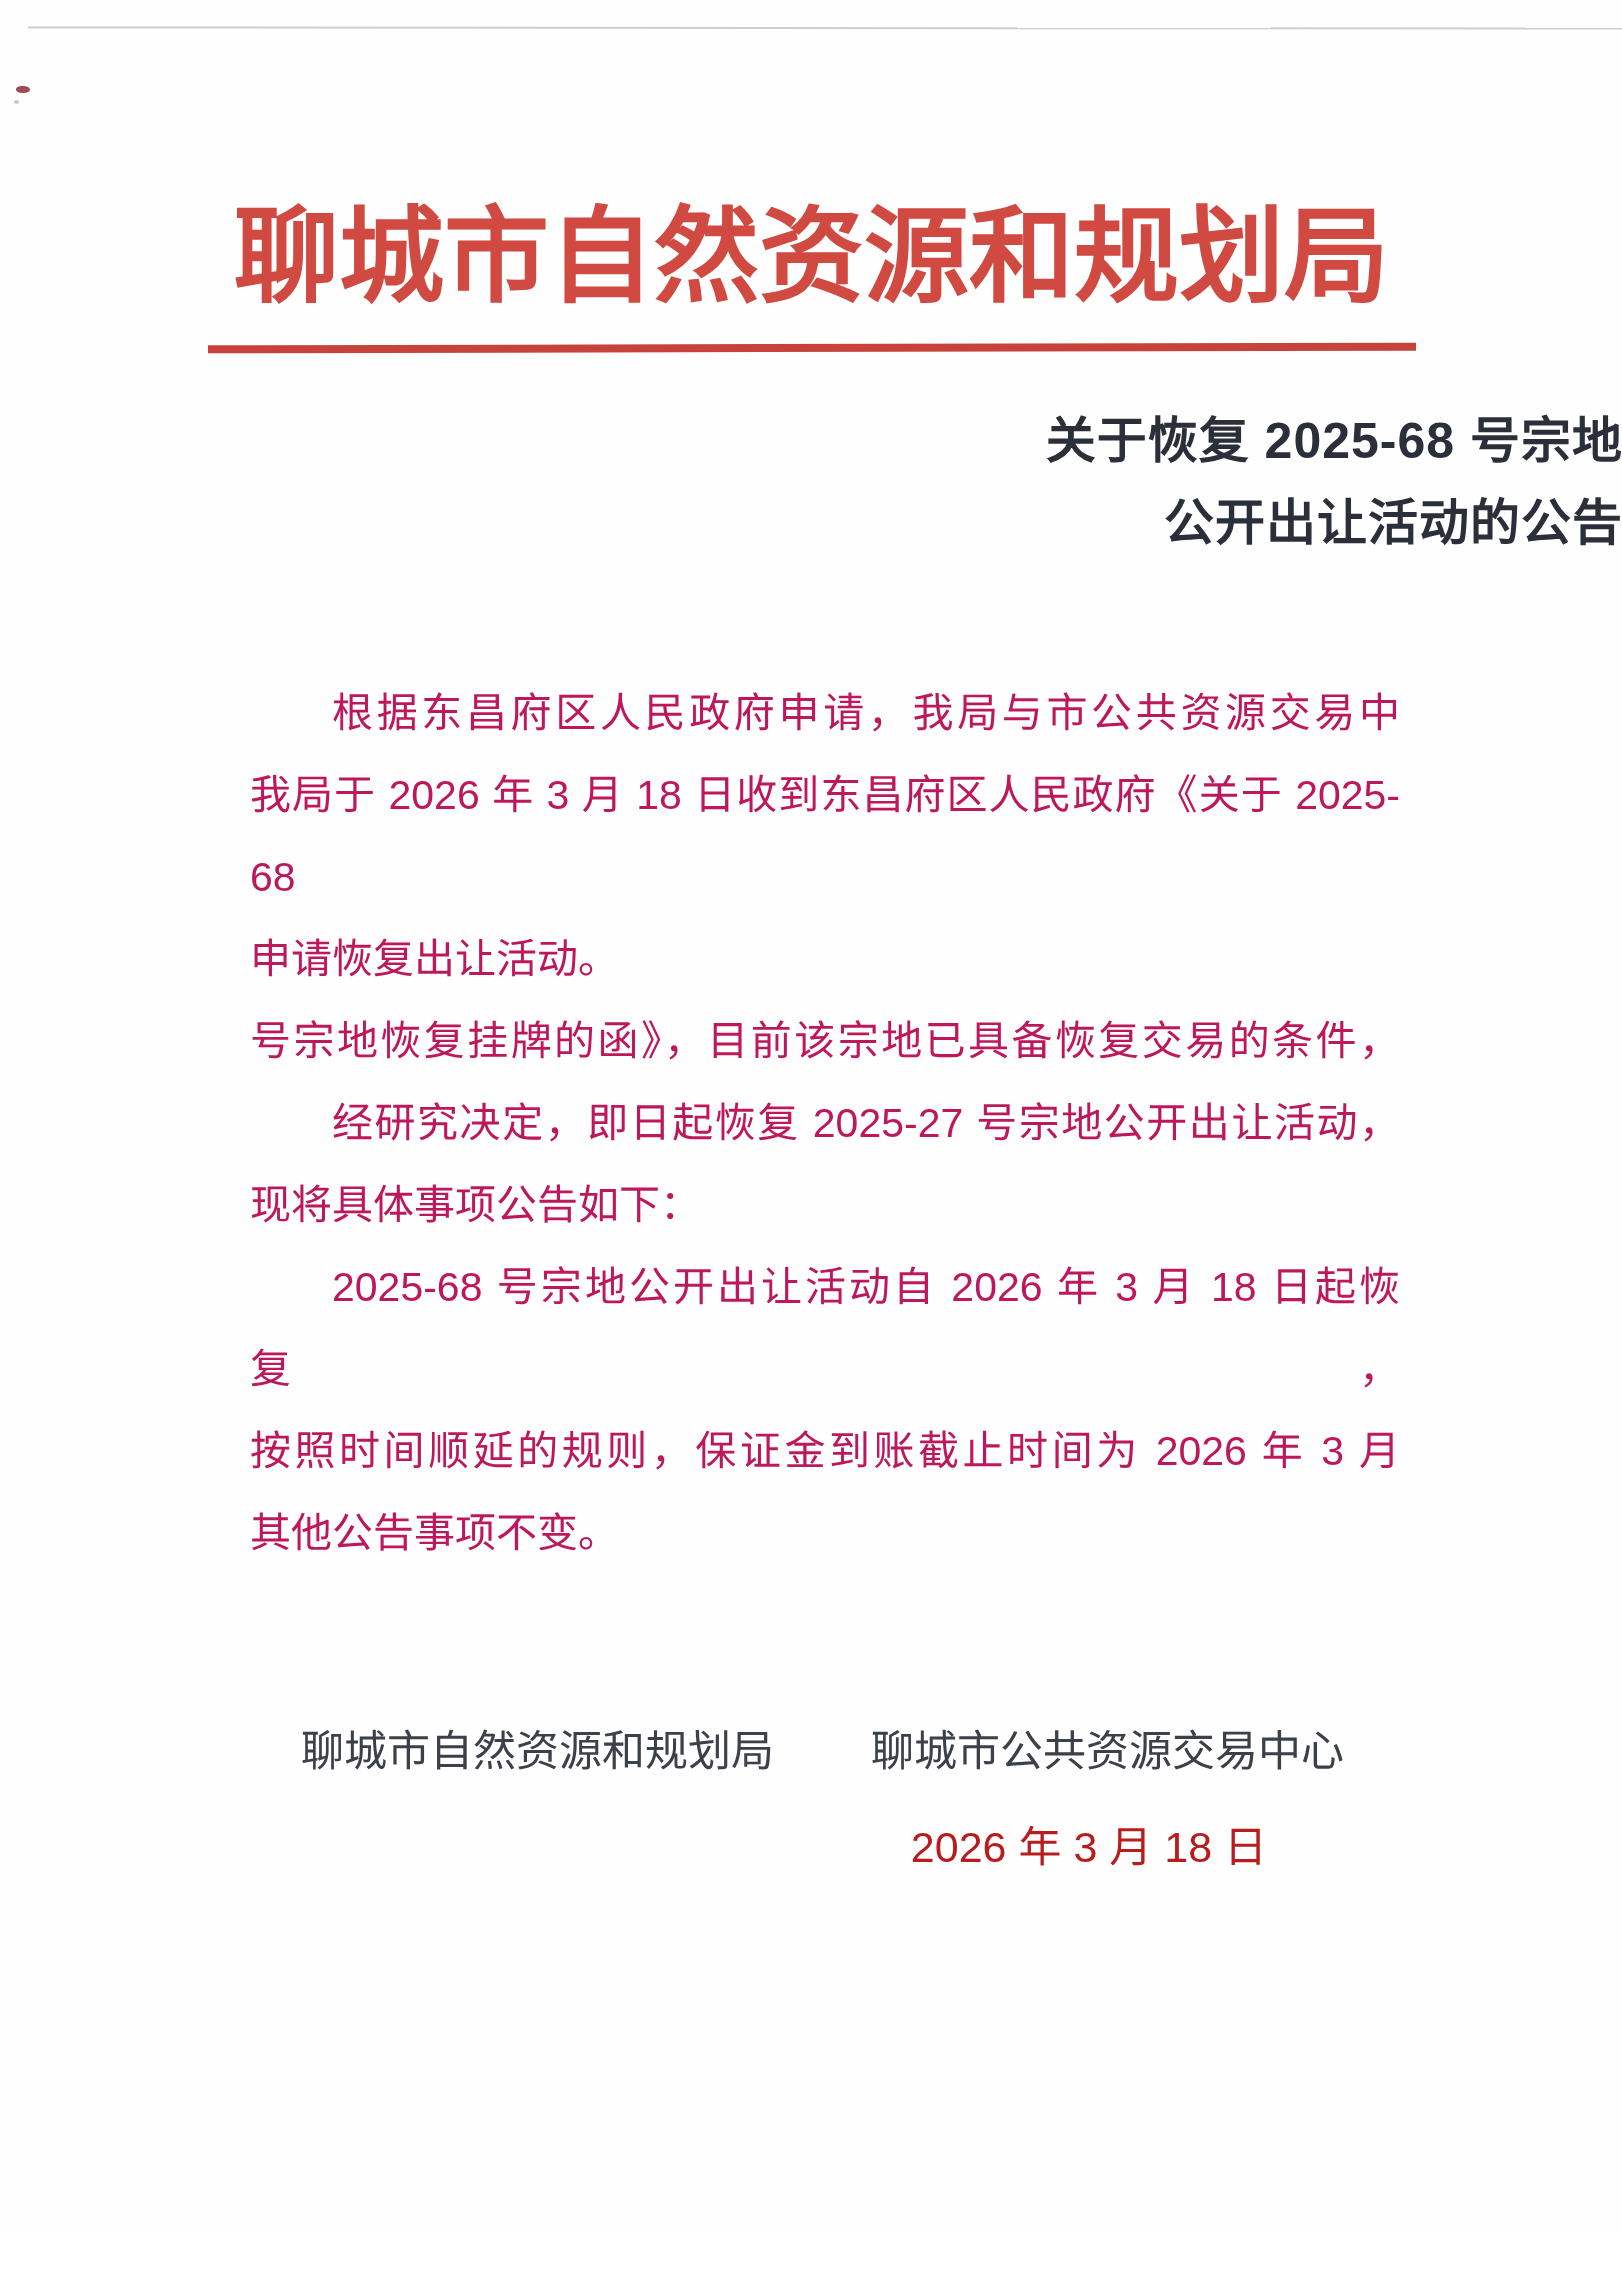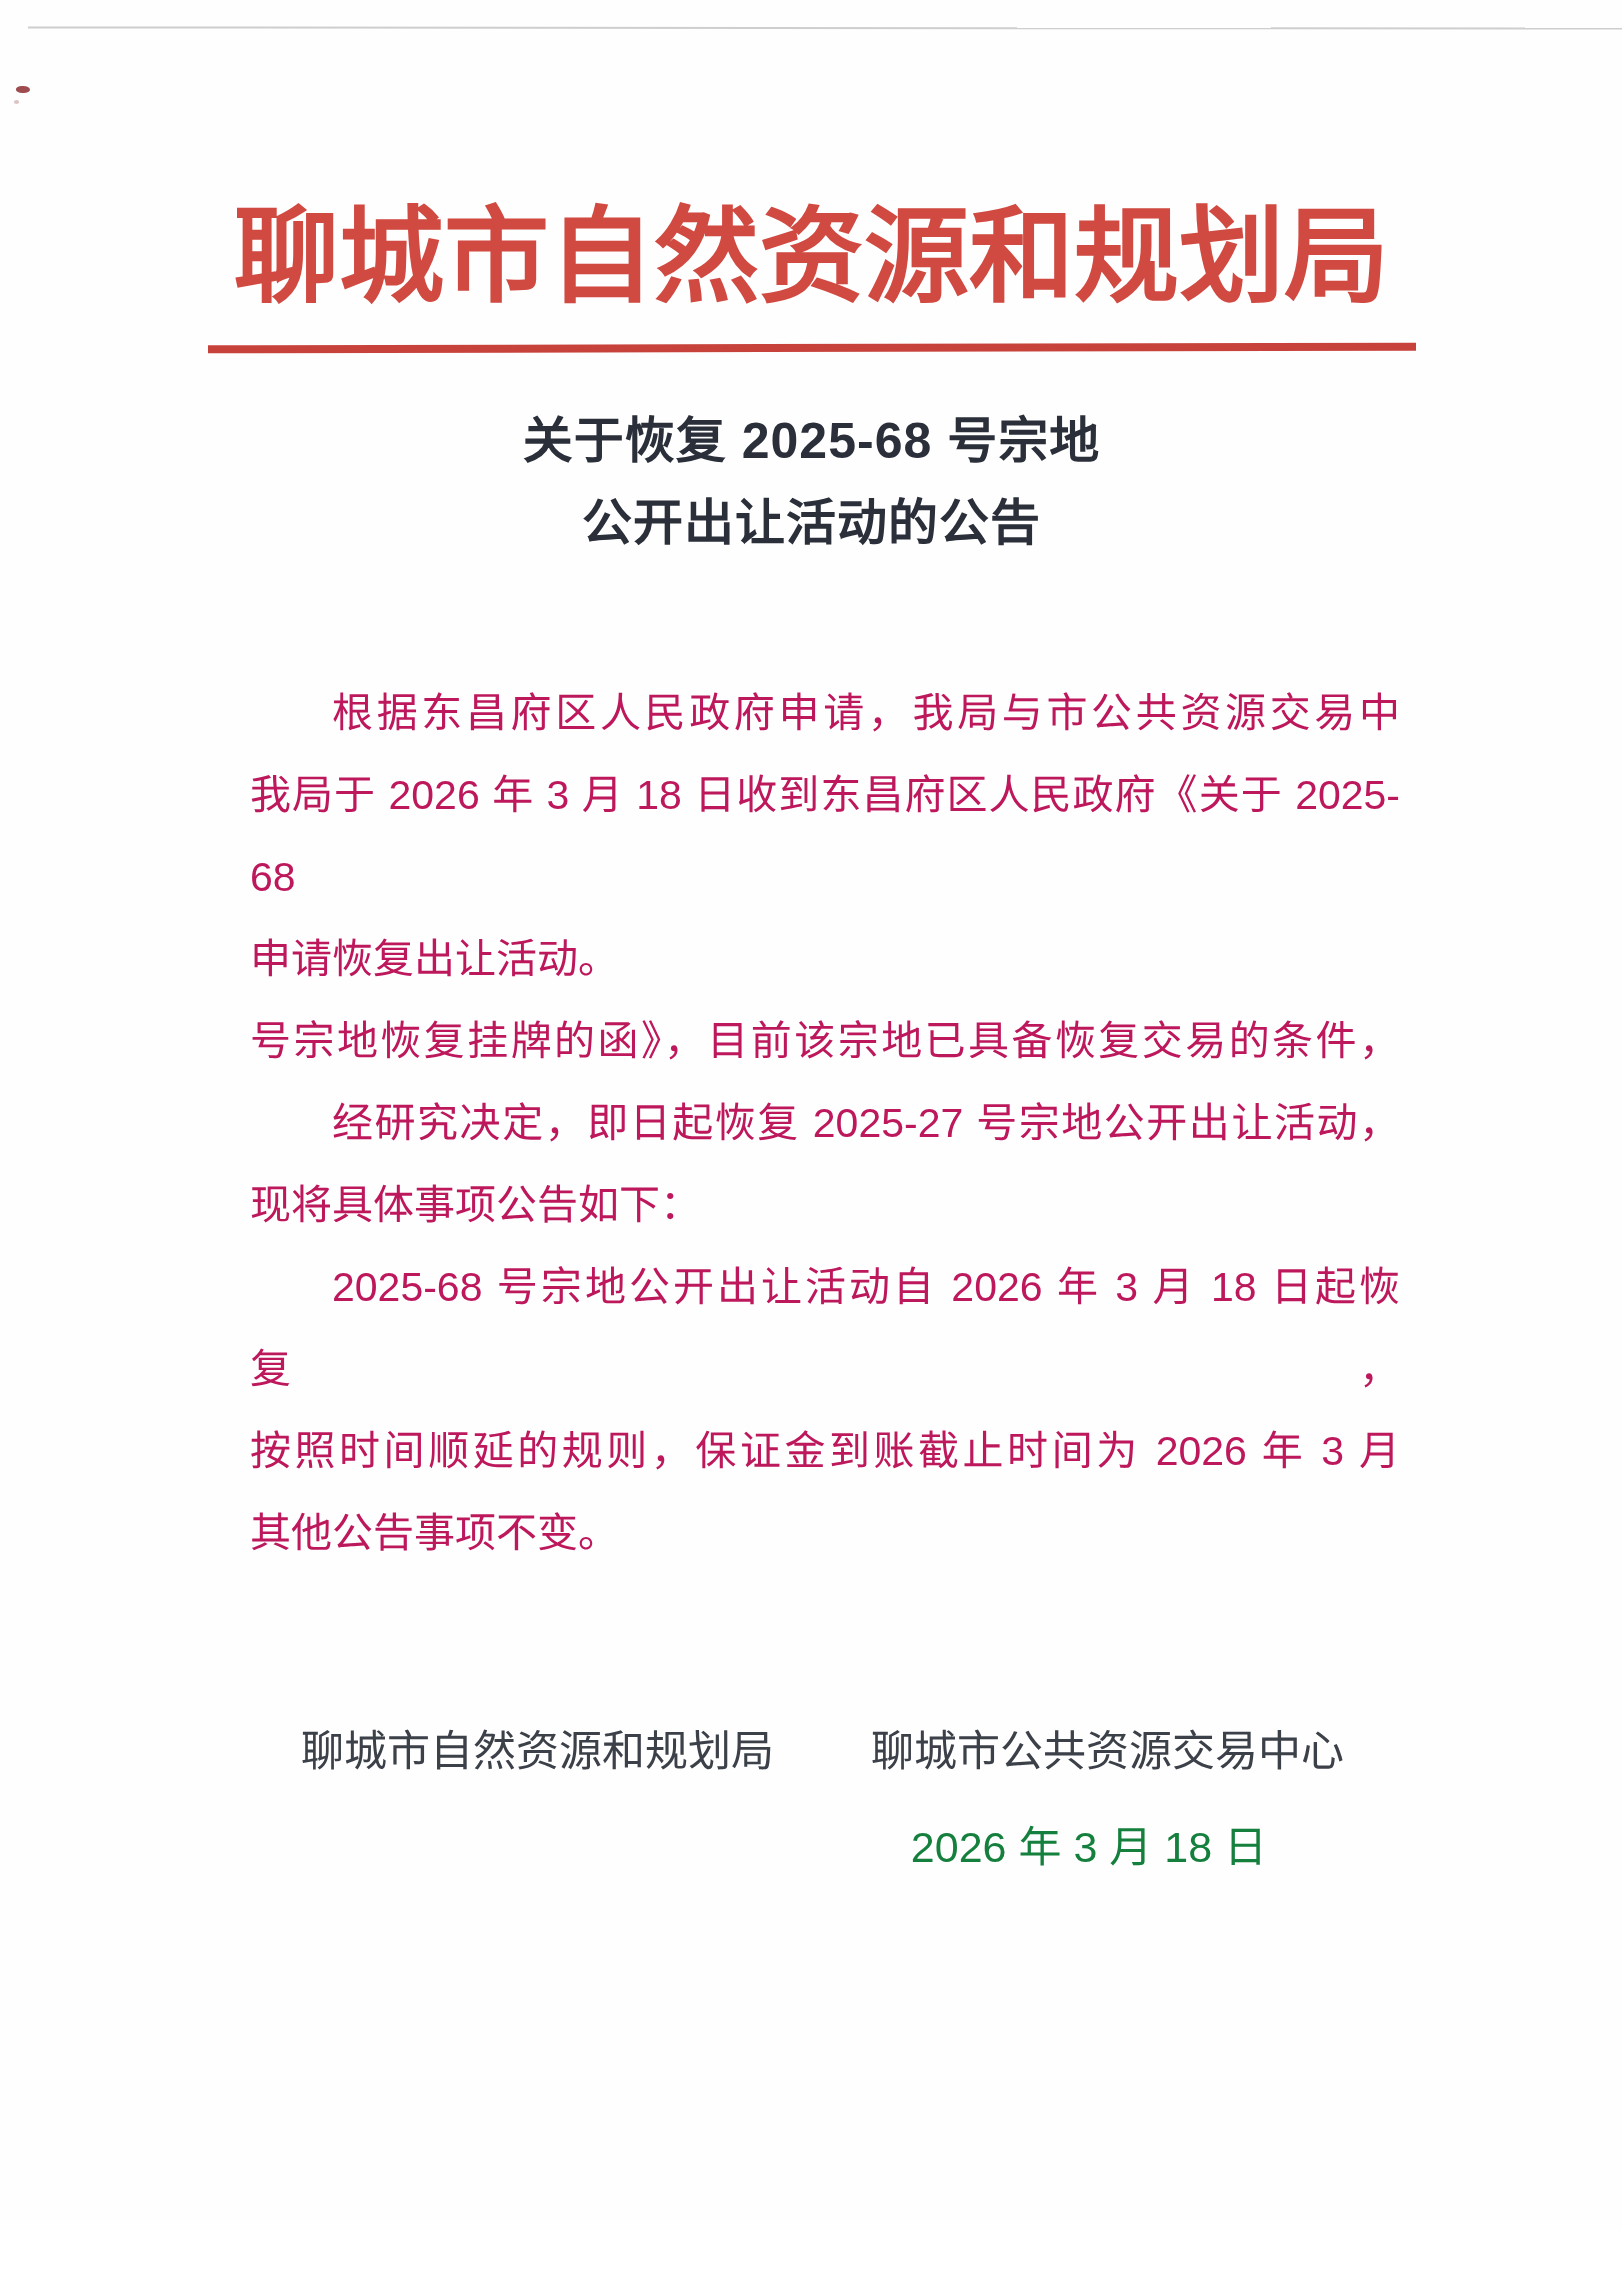--- a/index.html
+++ b/index.html
@@ -53,21 +53,21 @@
   .red-rule {
     margin: 26.6px auto 0;
     width: 1208px;
     height: 8.2px;
     background: #c8423c;
     transform: rotate(-0.12deg);
   }
   
   .doc-title {
     margin-top: 47px;
-    text-align: center;
+    text-align: right;
     font-weight: 700;
     color: #2a2f3a;
     font-size: 50px;
     line-height: 82px;
     letter-spacing: 1px;
   }
   
   .body-text {
     margin: 108px auto 0;
     margin-left: 250px;
@@ -103,21 +103,21 @@
   .sig {
     white-space: nowrap;
   }
   
   .date-line {
     margin-top: 40px;
     text-align: right;
     padding-right: 356px;
     font-size: 43px;
     line-height: 56px;
-    color: #15803d;
+    color: #b91c1c;
     white-space: nowrap;
   }
 </style>
 </head>
 <body>
 
 <div class="page">
 
   <div class="scan-line"></div>
   <div class="ink-speck"></div>

